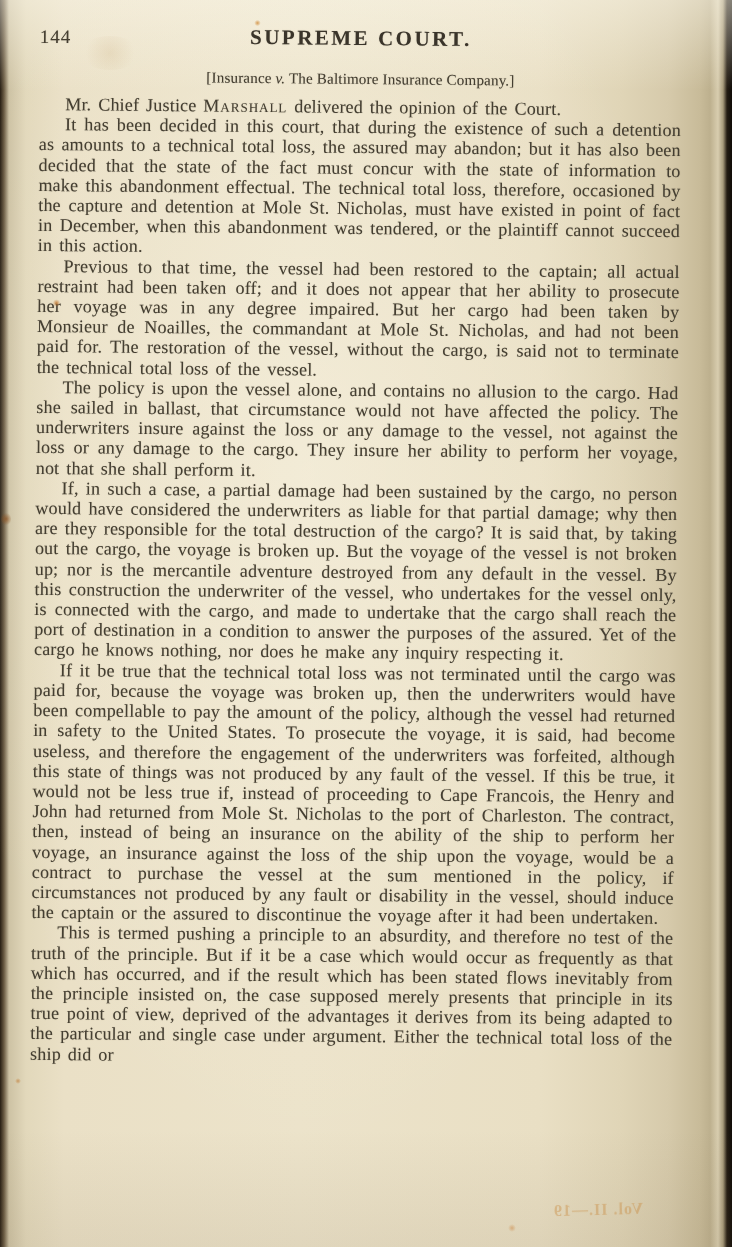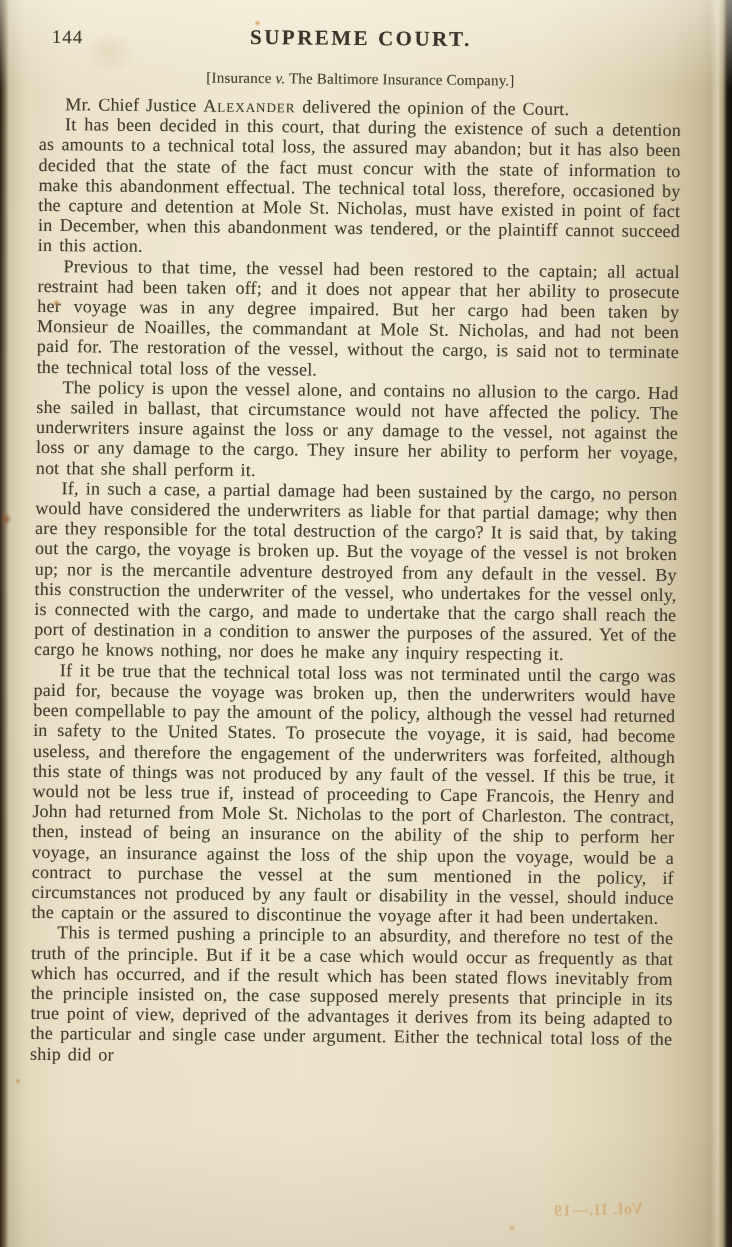--- a/index.html
+++ b/index.html
@@ -19,21 +19,21 @@
         #241c12 727px, #0f0b07 732px),
       var(--paper,#e8ddc0);
   }
   .sheet-content{
     position:absolute; left:40px; top:26px; width:642px;
     transform:rotate(0.55deg); transform-origin:50% 0;
     text-shadow:0 0 1px rgba(62,56,44,0.35);
   }
   .running-head{position:relative;height:30px;text-align:center;}
   .page-num{
-    position:absolute;left:12px;top:3px;
+    position:absolute;left:0;top:3px;
     font-size:19px;letter-spacing:1px;text-align:center;
   }
   .head-title{
     font-size:21px;font-weight:bold;letter-spacing:2.5px;
     color:var(--ink-dark,#3a342a);
   }
   .caption{
     margin-top:15px;text-align:center;
     font-size:15px;letter-spacing:0.2px;
   }
@@ -74,21 +74,21 @@
   <div class="sheet-content">
 
     <div class="running-head">
       <span class="page-num">144</span>
       <span class="head-title">SUPREME COURT.</span>
     </div>
 
     <div class="caption"><span>[Insurance </span><i>v.</i><span> The Baltimore Insurance Company.]</span></div>
 
     <div class="body">
-      <p><span>Mr. Chief Justice </span><span class="sc">Alexander</span><span> delivered the opinion of the Court.</span></p>
+      <p><span>Mr. Chief Justice </span><span class="sc">Marshall</span><span> delivered the opinion of the Court.</span></p>
       <p>It has been decided in this court, that during the existence of such a detention as amounts to a technical total loss, the assured may abandon; but it has also been decided that the state of the fact must concur with the state of information to make this abandonment effectual. The technical total loss, therefore, occasioned by the capture and detention at Mole St. Nicholas, must have existed in point of fact in December, when this abandonment was tendered, or the plaintiff cannot succeed in this action.</p>
       <p>Previous to that time, the vessel had been restored to the captain; all actual restraint had been taken off; and it does not appear that her ability to prosecute her voyage was in any degree impaired. But her cargo had been taken by Monsieur de Noailles, the commandant at Mole St. Nicholas, and had not been paid for. The restoration of the vessel, without the cargo, is said not to terminate the technical total loss of the vessel.</p>
       <p>The policy is upon the vessel alone, and contains no allusion to the cargo. Had she sailed in ballast, that circumstance would not have affected the policy. The underwriters insure against the loss or any damage to the vessel, not against the loss or any damage to the cargo. They insure her ability to perform her voyage, not that she shall perform it.</p>
       <p>If, in such a case, a partial damage had been sustained by the cargo, no person would have considered the underwriters as liable for that partial damage; why then are they responsible for the total destruction of the cargo? It is said that, by taking out the cargo, the voyage is broken up. But the voyage of the vessel is not broken up; nor is the mercantile adventure destroyed from any default in the vessel. By this construction the underwriter of the vessel, who undertakes for the vessel only, is connected with the cargo, and made to undertake that the cargo shall reach the port of destination in a condition to answer the purposes of the assured. Yet of the cargo he knows nothing, nor does he make any inquiry respecting it.</p>
       <p>If it be true that the technical total loss was not terminated until the cargo was paid for, because the voyage was broken up, then the underwriters would have been compellable to pay the amount of the policy, although the vessel had returned in safety to the United States. To prosecute the voyage, it is said, had become useless, and therefore the engagement of the underwriters was forfeited, although this state of things was not produced by any fault of the vessel. If this be true, it would not be less true if, instead of proceeding to Cape Francois, the Henry and John had returned from Mole St. Nicholas to the port of Charleston. The contract, then, instead of being an insurance on the ability of the ship to perform her voyage, an insurance against the loss of the ship upon the voyage, would be a contract to purchase the vessel at the sum mentioned in the policy, if circumstances not produced by any fault or disability in the vessel, should induce the captain or the assured to discontinue the voyage after it had been undertaken.</p>
       <p>This is termed pushing a principle to an absurdity, and therefore no test of the truth of the principle. But if it be a case which would occur as frequently as that which has occurred, and if the result which has been stated flows inevitably from the principle insisted on, the case supposed merely presents that principle in its true point of view, deprived of the advantages it derives from its being adapted to the particular and single case under argument. Either the technical total loss of the ship did or</p>
     </div>
 
   </div>
 

